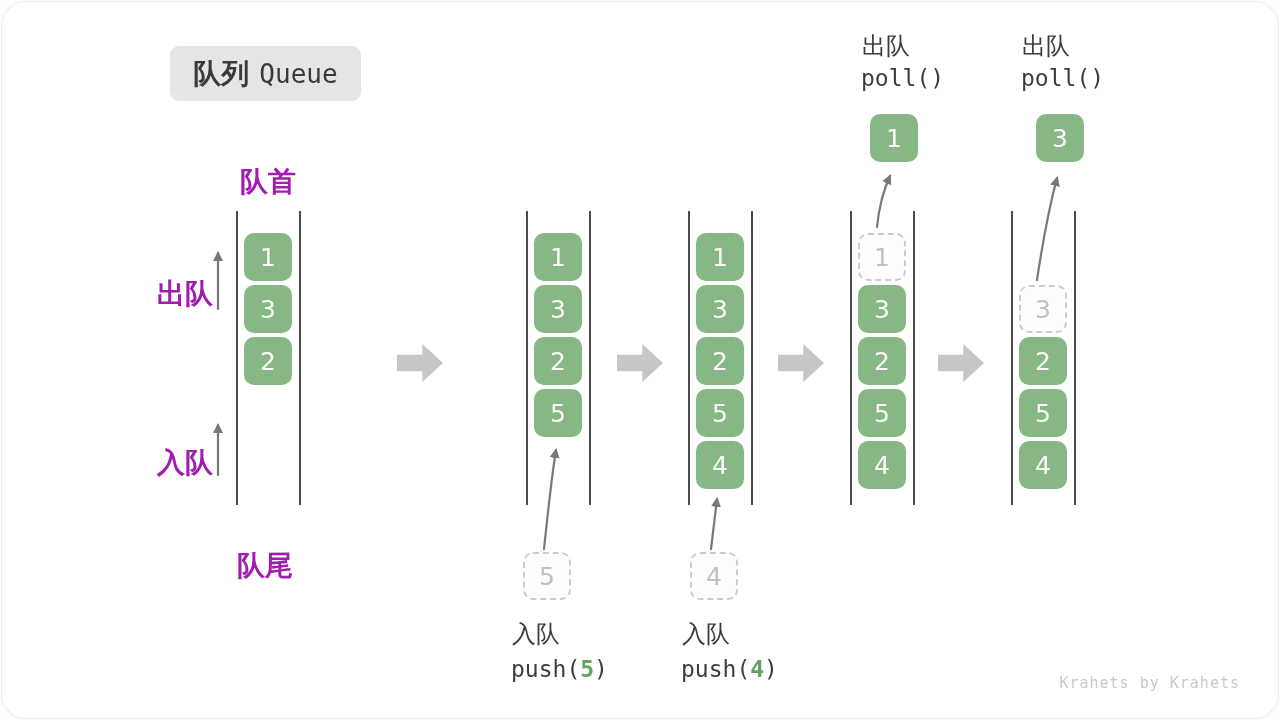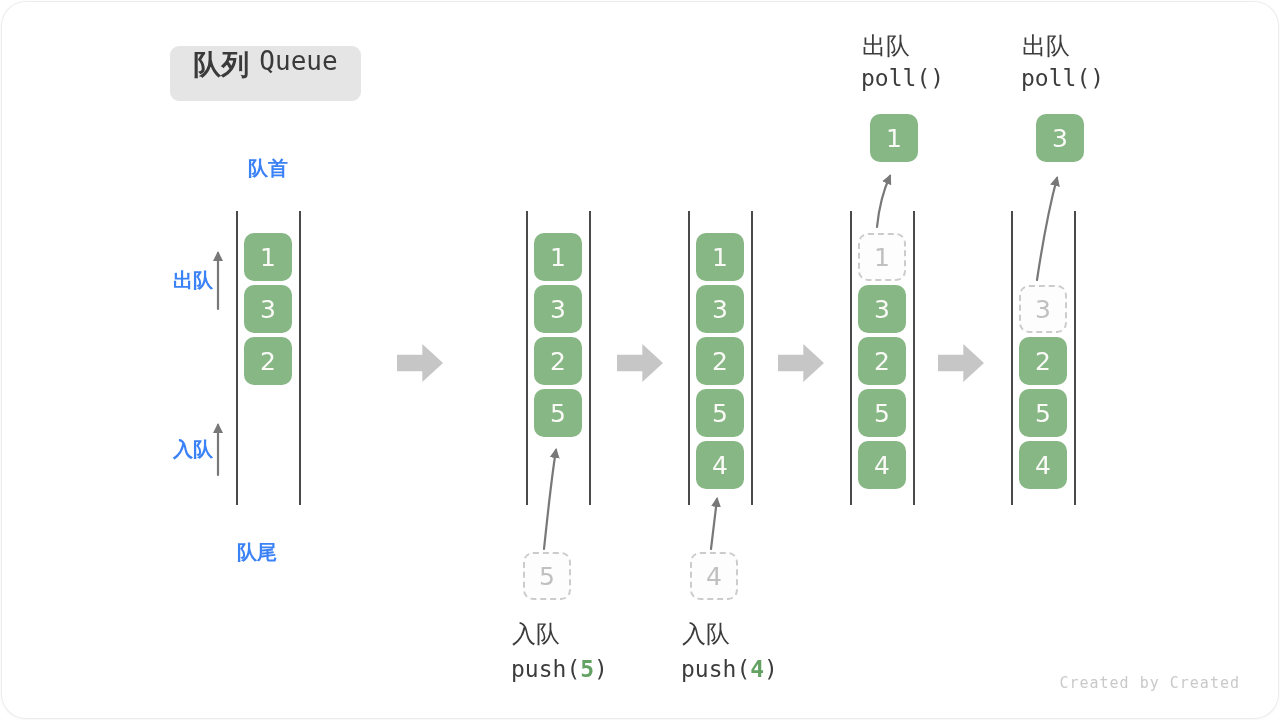--- a/index.html
+++ b/index.html
@@ -21,33 +21,35 @@
     box-shadow: 0 0 0 1px #ececec, 0 1px 4px rgba(0,0,0,0.06);
   }
 
   .title-badge {
     position: absolute;
     left: 170px; top: 46px;
     width: 191px; height: 55px;
     background: #e5e5e5;
     border-radius: 9px;
     display: flex;
+    align-items: center;
     justify-content: center;
     gap: 10px;
     color: #3a3a3a;
   }
   .title-zh { font-size: 28px; font-weight: 700; }
   .title-en { font-size: 26px; font-family: "DejaVu Sans Mono", monospace; }
 
   .side-label {
     position: absolute;
-    color: #3b82f6;
-    font-size: 20px;
+    color: #a21caf;
+    font-size: 28px;
     font-weight: 700;
     white-space: nowrap;
+    margin-top: 8px;
   }
 
   .vline {
     position: absolute;
     width: 1.5px;
     top: 211px;
     height: 294px;
     background: #4a4a4a;
   }
 
@@ -201,14 +203,14 @@
     <g stroke="#787878" stroke-width="2.2" fill="none" stroke-linecap="round">
       <path d="M218,309 L218,253" marker-end="url(#ah)"></path>
       <path d="M218,475 L218,425" marker-end="url(#ah)"></path>
       <path d="M544,549 C548,512 551,481 556,450" marker-end="url(#ah)"></path>
       <path d="M711,549 C713,533 715,515 717,499" marker-end="url(#ah)"></path>
       <path d="M877,227 C879,207 884,189 890,176" marker-end="url(#ah)"></path>
       <path d="M1037,280 C1043,240 1049,208 1057,178" marker-end="url(#ah)"></path>
     </g>
   </svg>
 
-  <div class="watermark">Created by Created</div>
+  <div class="watermark">Krahets by Krahets</div>
 </div>
 
 </body></html>

